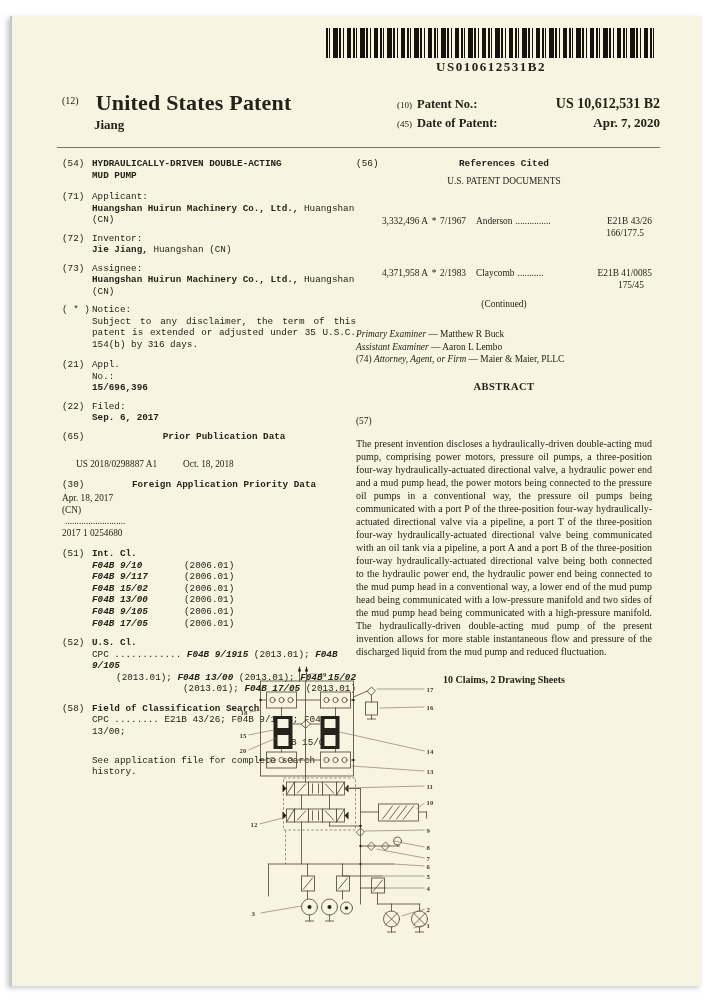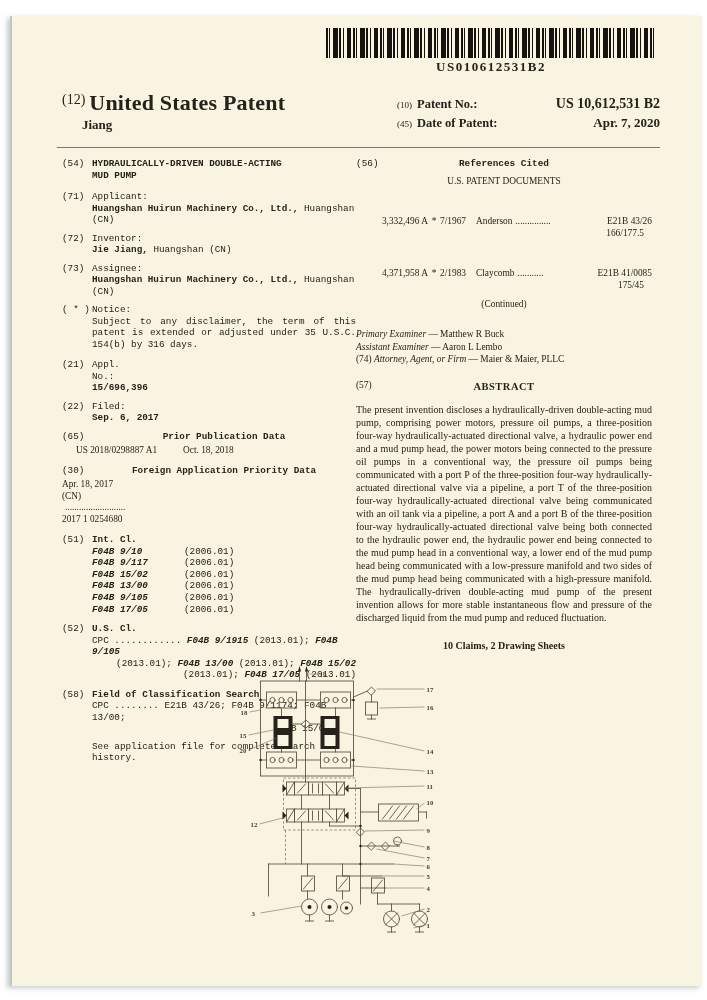--- a/index.html
+++ b/index.html
@@ -21,23 +21,23 @@
       #16130e 0 2px, transparent 2px 3px,
       #16130e 3px 4px, transparent 4px 7px,
       #16130e 7px 12px, transparent 12px 13px,
       #16130e 13px 15px, transparent 15px 17px,
       #16130e 17px 18px, transparent 18px 21px,
       #16130e 21px 25px, transparent 25px 27px);
   }
   .barcode-num { font-size:13px; font-weight:600; letter-spacing:1.5px; margin-top:1px; }
   
   .h-left { position:absolute; left:50px; top:74px; }
-  .h-left .code { font-size:14px; vertical-align:6px; margin-right:4px; }
+  .h-left .code { font-size:10px; vertical-align:6px; margin-right:17px; }
   .h-left .title { font-size:22px; font-weight:bold; letter-spacing:.2px; }
-  .h-left .surname { font-size:13px; font-weight:bold; margin:1px 0 0 20px; }
+  .h-left .surname { font-size:13px; font-weight:bold; margin:1px 0 0 32px; }
   .h-right { position:absolute; left:356px; top:80px; width:292px; font-weight:bold; }
   .h-right .row { display:flex; align-items:baseline; margin-bottom:3px; }
   .h-right .code { font-size:9px; font-weight:normal; margin-right:5px;padding-left:29px; }
   .h-right .lab { font-size:12.5px; }
   .h-right .val { margin-left:auto; font-size:14px; }
   .rule { position:absolute; left:45px; top:131px; width:603px; border-top:1.5px solid #7a756a; }
   
   .col-left  { position:absolute; left:50px;  top:142px; width:294px; font-size:9.3px; line-height:1.24; }
   .col-right { position:absolute; left:344px; top:142px; width:296px; font-size:9.4px; line-height:1.27; }
   .sec { display:flex; margin-bottom:7px;font-family:Liberation Mono, monospace; }
@@ -64,21 +64,21 @@
   .ref .num { width:62px; flex:none; text-align:right; }
   .ref .st { width:12px; flex:none; text-align:center; }
   .ref .dt { width:36px; flex:none; }
   .ref .nm { }
   .ref .dots { flex:1; overflow:hidden; margin:0 3px; }
   .ref .cls { flex:none; }
   .ref2 { text-align:right; padding-right:8px; }
   .refs-block { margin:3px 0 2px 10px; }
   .exam { margin-bottom:1px; }
   .abstract-head { display:flex; margin:14px 0 9px 0; }
-  .abstract-head .code { width:30px; }
+  .abstract-head .code { width:30px;margin-top:36px; }
   .abstract-head .t { flex:1; text-align:center; font-weight:bold; font-size:10.5px; letter-spacing:.5px; padding-right:30px; }
   .abstract-text { font-size:10px; line-height:1.3; text-align:justify; }
   .claims-note { text-align:center; font-weight:bold; font-size:10px; margin-top:16px; }
   
   .figure { position:absolute; left:218px; top:648px; width:232px; height:300px; }
   svg .s  { stroke:#5d5644; stroke-width:.9; fill:none; stroke-linecap:square; }
   svg .sd { stroke:#736b57; stroke-width:.7; fill:none; stroke-dasharray:2.6 2; }
   svg .ld { stroke:#736b57; stroke-width:.6; fill:none; }
   svg .f  { fill:#26211a; stroke:none; }
   svg .w  { fill:#f8f4e1; stroke:none; }
@@ -162,21 +162,21 @@
     </div>
 
     <div class="sec">
       <span class="code">(22)</span>
       <div class="bd kv">
         <span class="k">Filed:</span>
         <span class="v b">Sep. 6, 2017</span>
       </div>
     </div>
 
-    <div class="sec" style="margin-bottom:3px;">
+    <div class="sec" style="margin-bottom:17px;">
       <span class="code">(65)</span>
       <span class="bd b center">Prior Publication Data</span>
     </div>
     <div class="publine" style="margin-bottom:8px;">
       <span>US 2018/0298887 A1</span>
       <span class="gap"></span>
       <span>Oct. 18, 2018</span>
     </div>
 
     <div class="sec" style="margin-bottom:3px;">

